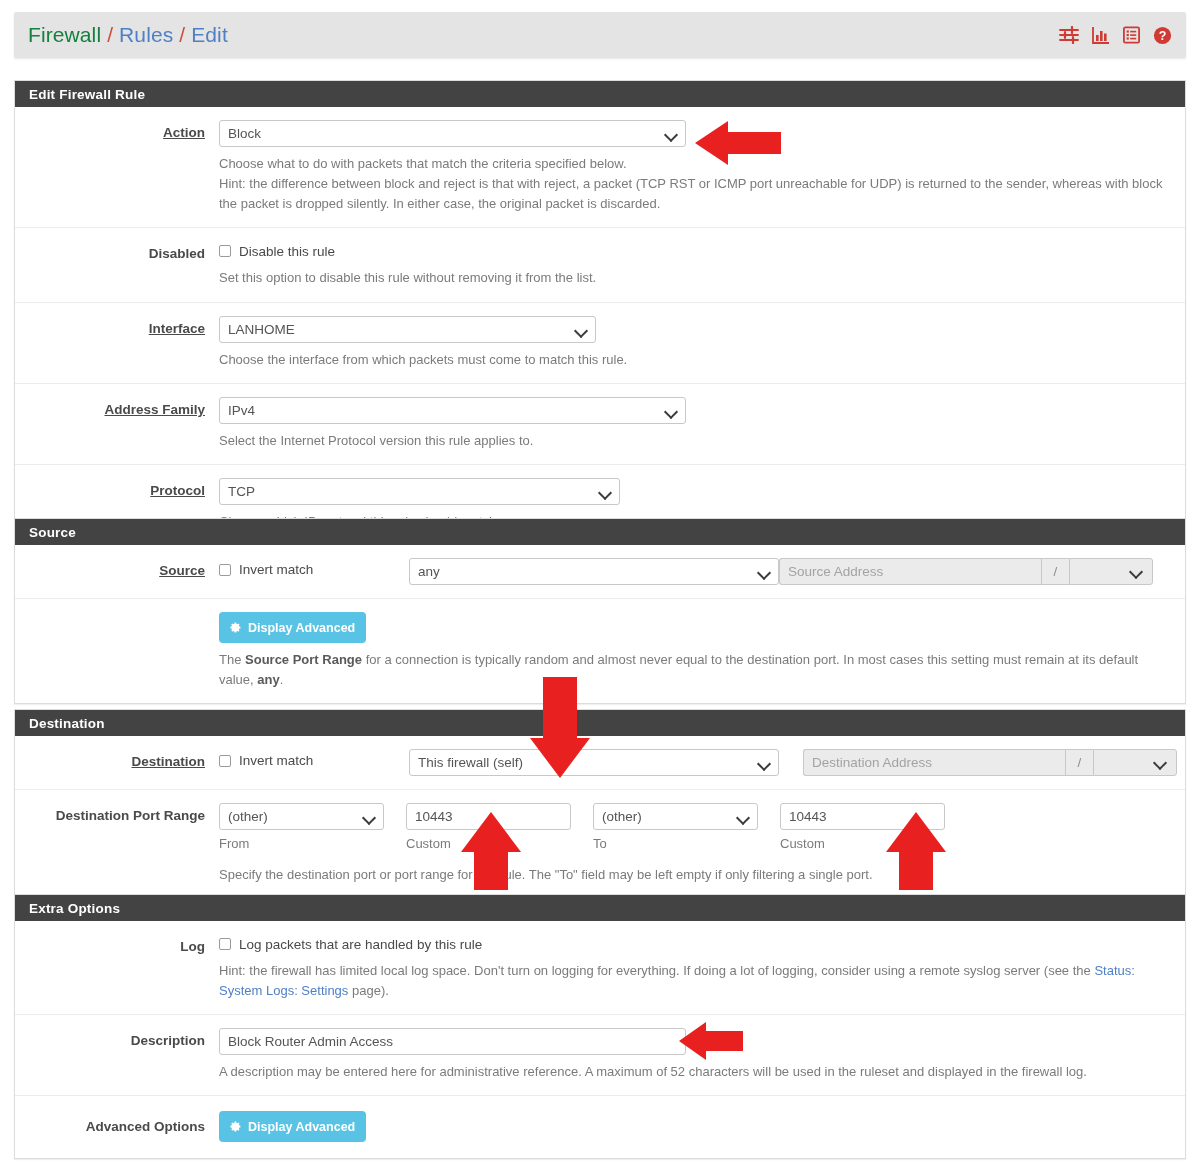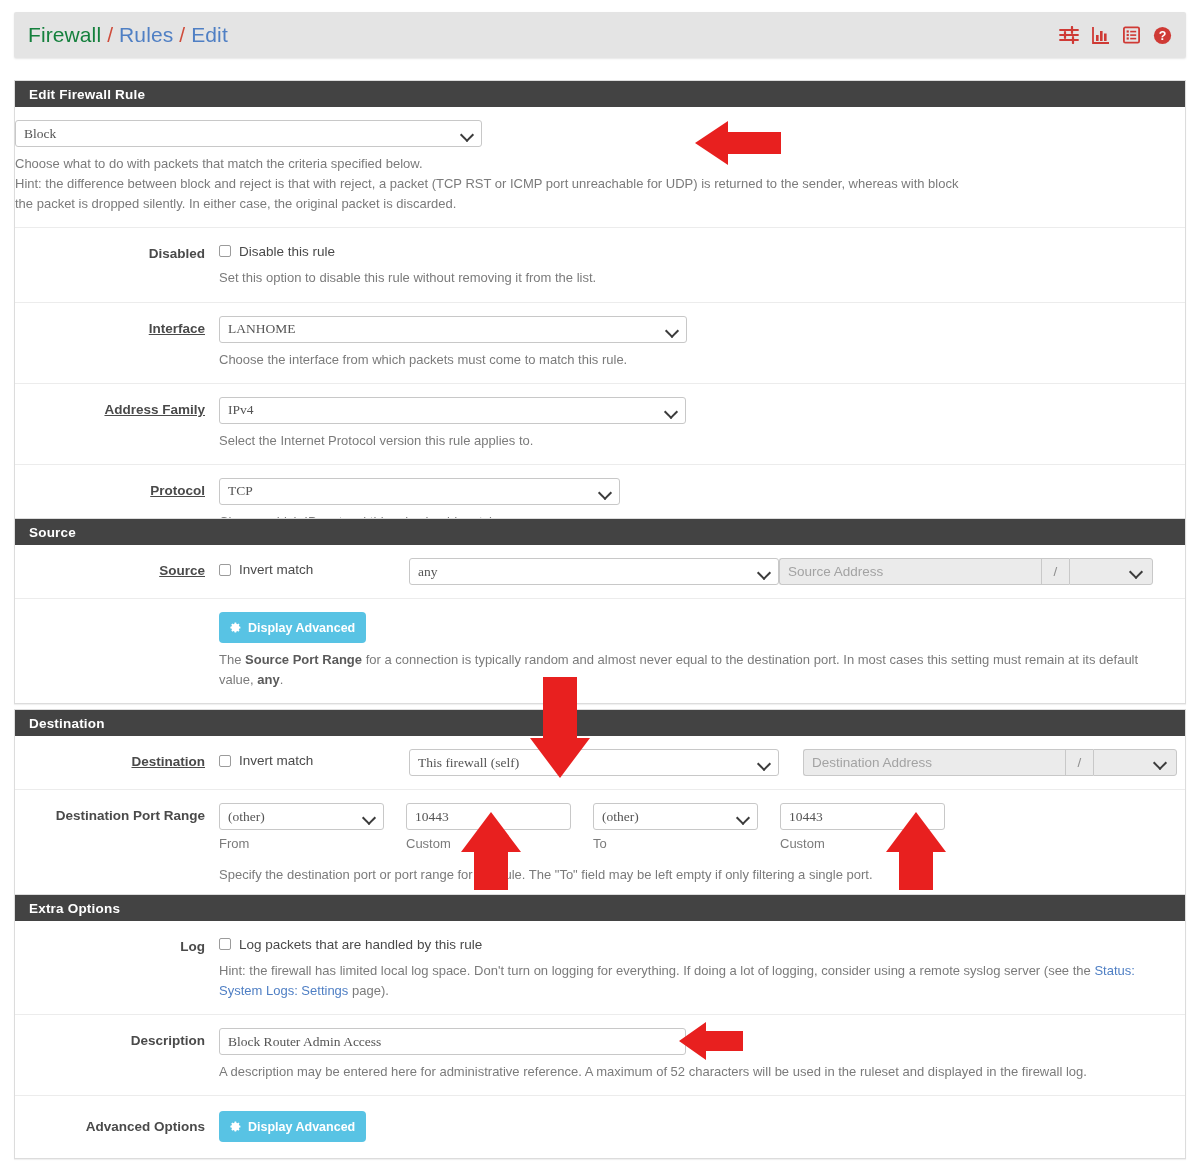--- a/index.html
+++ b/index.html
@@ -90,21 +90,20 @@
     height: 27px;
     border: 1px solid #c8c8c8;
     border-radius: 3px;
     background: #ffffff;
     font-size: 13.5px;
     color: #555;
     padding: 0 8px;
     display: flex;
     align-items: center;
     position: relative;
-    font-family: Liberation Serif, serif;
   }
   .sel::after {
     content: "";
     position: absolute;
     right: 9px; top: 9px;
     width: 8px; height: 8px;
     border-right: 2px solid #3b3b3b;
     border-bottom: 2px solid #3b3b3b;
     transform: rotate(45deg);
   }
@@ -251,20 +250,21 @@
         </svg>
       </span>
     </div>
   </div>
 
   <div class="panel" style="top:80px;">
     <div class="panel-head">Edit Firewall Rule</div>
     <div class="panel-body">
 
       <div class="row">
+        <div class="row-label u">Action</div>
         <div class="row-field">
           <div class="sel" style="width:467px;">Block</div>
           <div class="hint">Choose what to do with packets that match the criteria specified below.</div>
           <div class="hint" style="margin-top:0;">Hint: the difference between block and reject is that with reject, a packet (TCP RST or ICMP port unreachable for UDP) is returned to the sender, whereas with block the packet is dropped silently. In either case, the original packet is discarded.</div>
         </div>
       </div>
 
       <div class="row">
         <div class="row-label">Disabled</div>
         <div class="row-field">
@@ -272,21 +272,21 @@
             <span class="chkbox"></span>
             <span class="chk-label">Disable this rule</span>
           </div>
           <div class="hint">Set this option to disable this rule without removing it from the list.</div>
         </div>
       </div>
 
       <div class="row">
         <div class="row-label u">Interface</div>
         <div class="row-field">
-          <div class="sel" style="width:468px;text-align:center;">LANHOME</div>
+          <div class="sel" style="width:377px;text-align:center;">LANHOME</div>
           <div class="hint">Choose the interface from which packets must come to match this rule.</div>
         </div>
       </div>
 
       <div class="row">
         <div class="row-label u">Address Family</div>
         <div class="row-field">
           <div class="sel" style="width:467px;">IPv4</div>
           <div class="hint">Select the Internet Protocol version this rule applies to.</div>
         </div>

